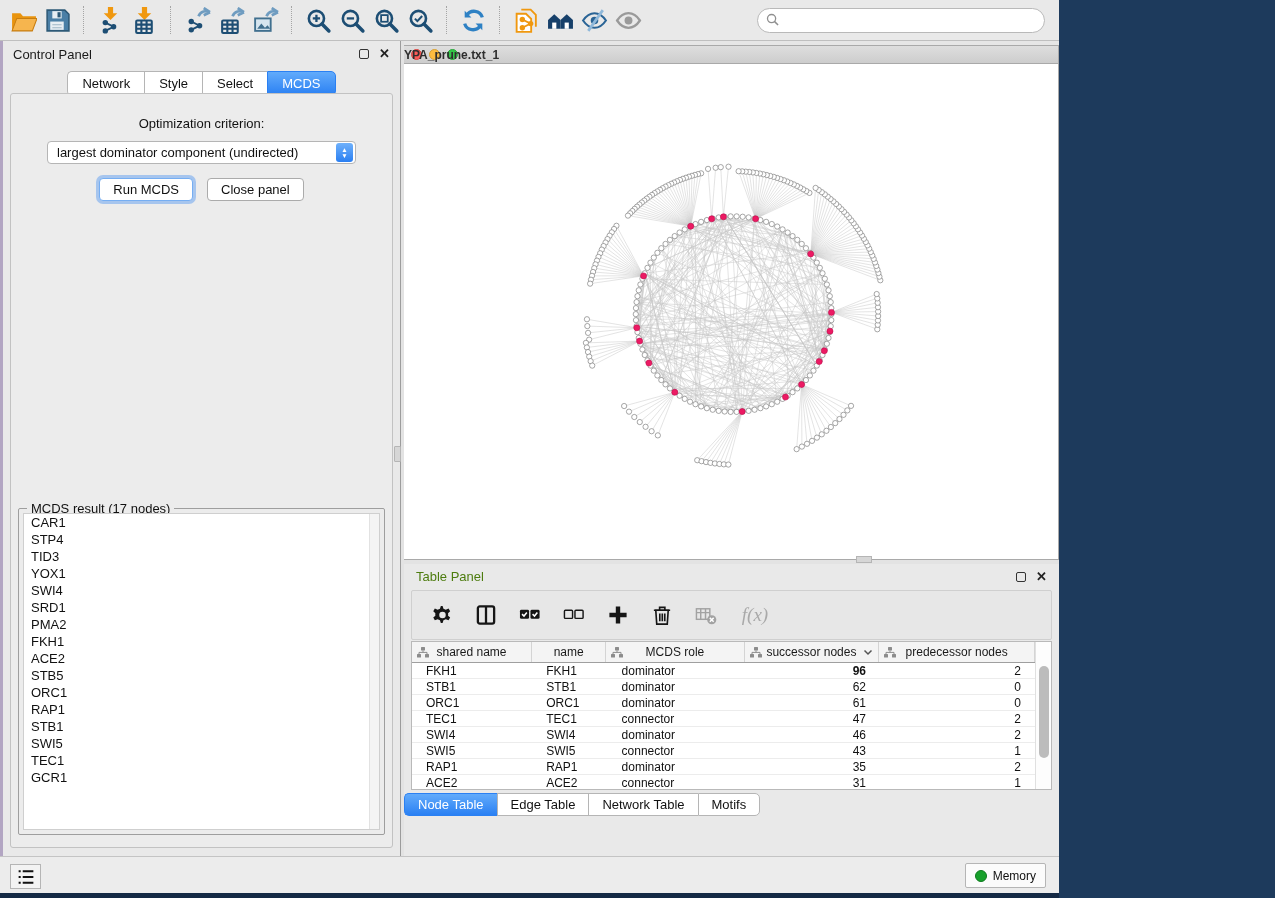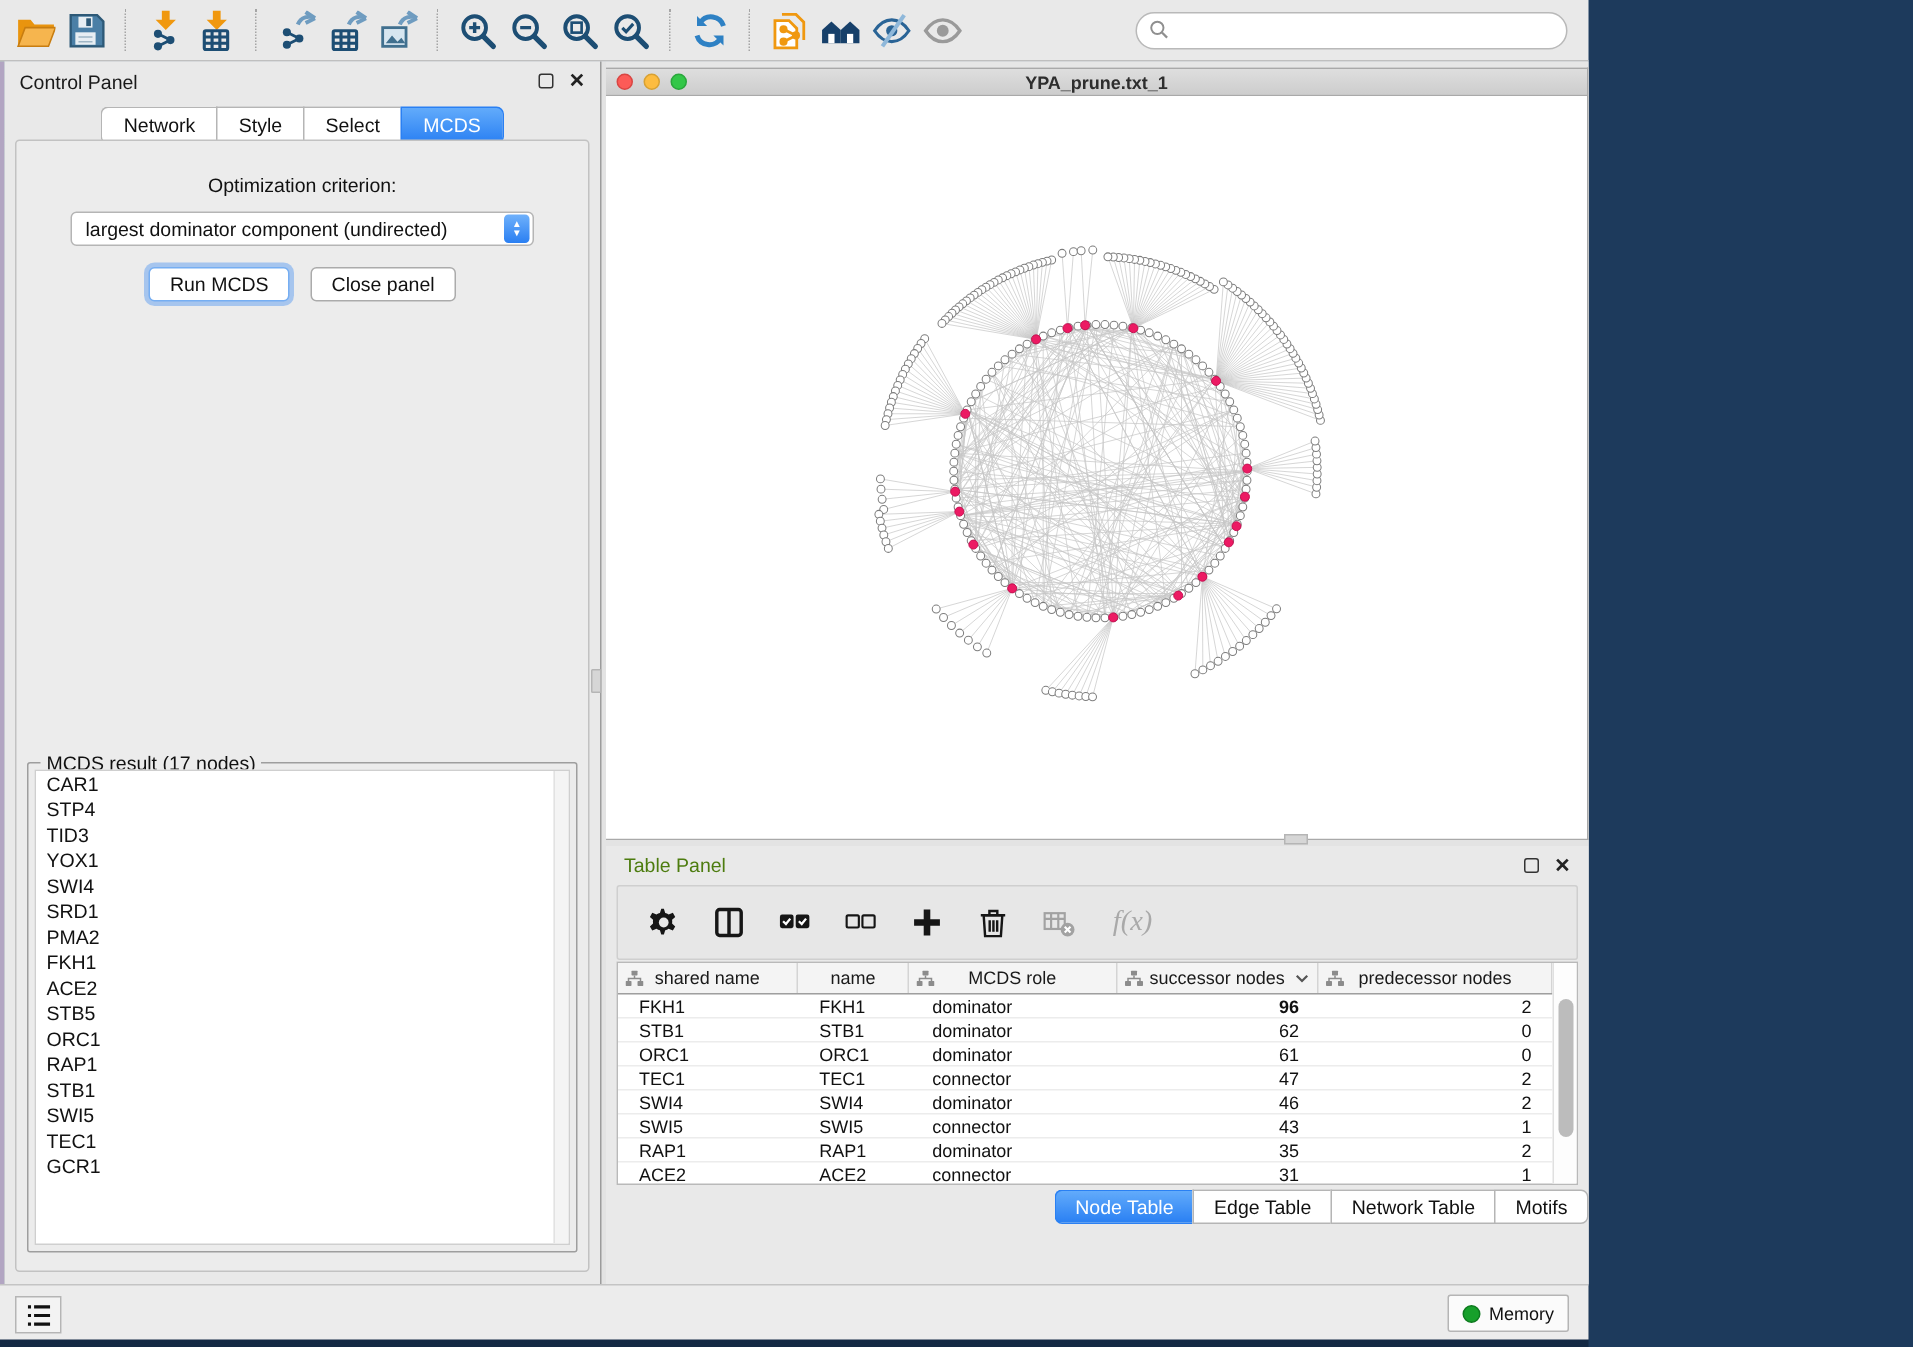--- a/index.html
+++ b/index.html
@@ -67,21 +67,21 @@
 
   
   .net-window { position:absolute; left:0; right:0; top:4px; height:515px; background:#fff;
     border:1px solid #a9a9a9; border-left:none; }
   .net-titlebar { height:18px; background:linear-gradient(#dedede,#cdcdcd);
     border-bottom:1px solid #a9a9a9; display:flex; align-items:center; position:relative; }
   .tl { width:11px; height:11px; border-radius:50%; margin-left:7px; }
   .tl.red { background:#fc5b57; border:1px solid #d94643; }
   .tl.yellow { background:#fdbc40; border:1px solid #d8a133; }
   .tl.green { background:#33c748; border:1px solid #2aa73c; }
-  .net-title { position:absolute; left:0; right:0; text-align:center; font-size:12px;
+  .net-title { position:absolute; left:0; right:0; text-align:left; font-size:12px;
     font-weight:bold; color:#2e2e2e; }
   .net-canvas { position:absolute; left:0; right:0; top:18px; bottom:0; background:#fff; }
   .net-canvas svg { width:100%; height:100%; }
   .hsplit { position:absolute; left:0; right:0; top:519px; height:4px; background:#e3e3e3; }
   .hgrip { position:absolute; left:452px; top:-4px; width:16px; height:7px; background:#d6d6d6;
     border:1px solid #b5b5b5; }
 
   
   .table-panel { position:absolute; left:0; right:0; top:523px; bottom:0; background:#e9e9e9; }
   .tp-titlebar { height:25px; display:flex; align-items:center; padding:0 12px; }
@@ -100,21 +100,21 @@
   .gh-tree { position:absolute; left:5px; top:5px; width:12px; height:11px; }
   .gh-sort { position:absolute; right:5px; top:7px; width:10px; height:7px; }
   .grid-rows { position:absolute; left:0; right:16px; top:21px; bottom:0; overflow:hidden; }
   .g-row { display:flex; height:16px; border-bottom:1px solid #ececec; }
   .g-cell { font-size:12px; color:#111; padding:1px 14px 0 14px; white-space:nowrap; overflow:hidden; }
   .g-cell.num { text-align:right; }
   .grid-vsb { position:absolute; right:0; top:0; bottom:0; width:16px; background:#fdfdfd;
     border-left:1px solid #e0e0e0; }
   .grid-thumb { position:absolute; left:3px; top:24px; width:10px; height:92px; background:#bcbcbc;
     border-radius:5px; }
-  .tp-tabs { position:absolute; left:0; right:0; bottom:40px; display:flex; justify-content:flex-end; }
+  .tp-tabs { position:absolute; left:0; right:0; bottom:40px; display:flex; justify-content:flex-start; }
   .tp-tab { font-size:13px; padding:3px 13px; background:#fff; border:1px solid #b5b5b5;
     border-right:none; color:#111; }
   .tp-tab:first-child { border-radius:5px 0 0 5px; }
   .tp-tab:last-child { border-right:1px solid #b5b5b5; border-radius:0 5px 5px 0; }
   .tp-tab.active { background:linear-gradient(#62abfb,#2a80f3); border-color:#2a80f3; color:#fff; }
 
   
   .statusbar { position:absolute; left:0; right:0; bottom:5px; height:37px; background:#ececec;
     border-top:1px solid #c4c4c4; }
   .panels-btn { position:absolute; left:10px; top:7px; width:31px; height:25px; background:#f3f3f3;

